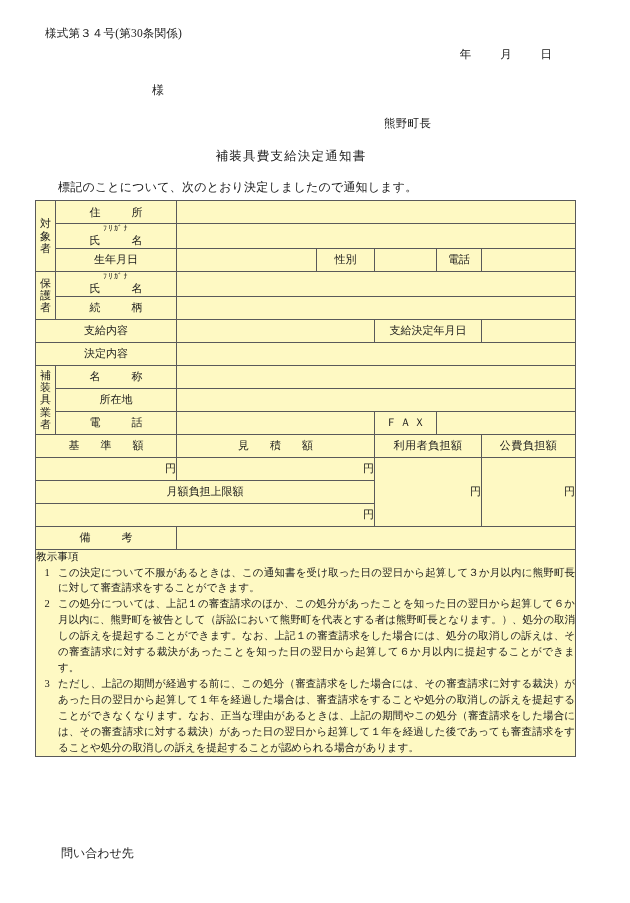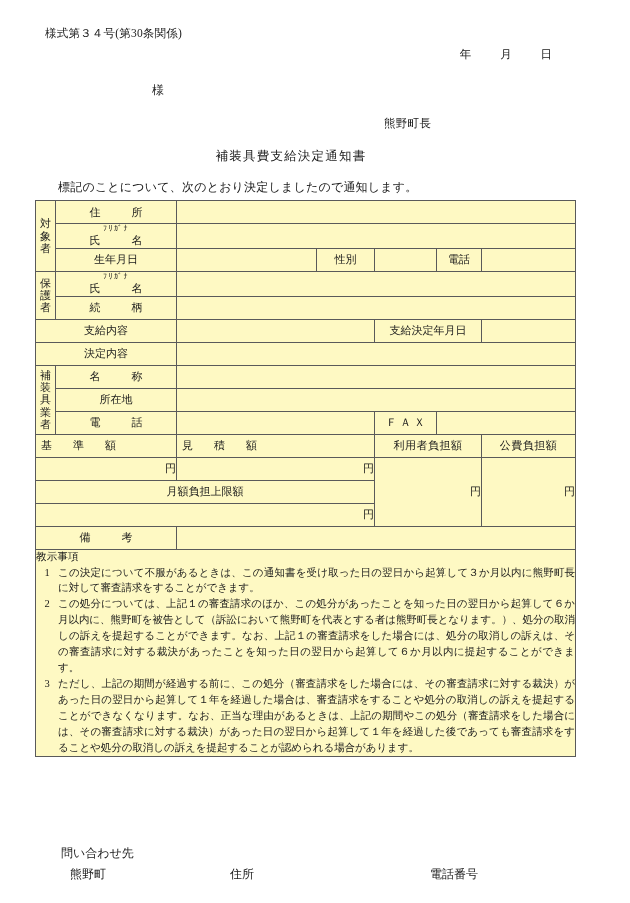--- a/index.html
+++ b/index.html
@@ -131,20 +131,21 @@
     text-indent: 10px;
     display: block;
   }
   .blank { }
   .yen {
     text-align: right;
     padding-right: 8px;
     font-size: 11px;
   }
   .amt-head {
+    text-align: center;
     font-size: 11px;
     letter-spacing: 5px;
     text-indent: 5px;
     height: 26px;
   }
   .amt-head-tight {
     text-align: center;
     font-size: 11px;
     letter-spacing: 0.5px;
     height: 26px;
@@ -366,17 +367,14 @@
             <div class="notice-num">3</div>
             <div class="notice-body">ただし、上記の期間が経過する前に、この処分（審査請求をした場合には、その審査請求に対する裁決）があった日の翌日から起算して１年を経過した場合は、審査請求をすることや処分の取消しの訴えを提起することができなくなります。なお、正当な理由があるときは、上記の期間やこの処分（審査請求をした場合には、その審査請求に対する裁決）があった日の翌日から起算して１年を経過した後であっても審査請求をすることや処分の取消しの訴えを提起することが認められる場合があります。</div>
           </div>
         </td>
       </tr>
 
     </tbody>
   </table>
 
   <div class="contact">問い合わせ先</div>
-  <div class="contact-row">
-    <span class="c1">熊野町</span><span class="c2">住所</span><span class="c3">電話番号</span>
-  </div>
 
 </div>
 
 </body></html>

